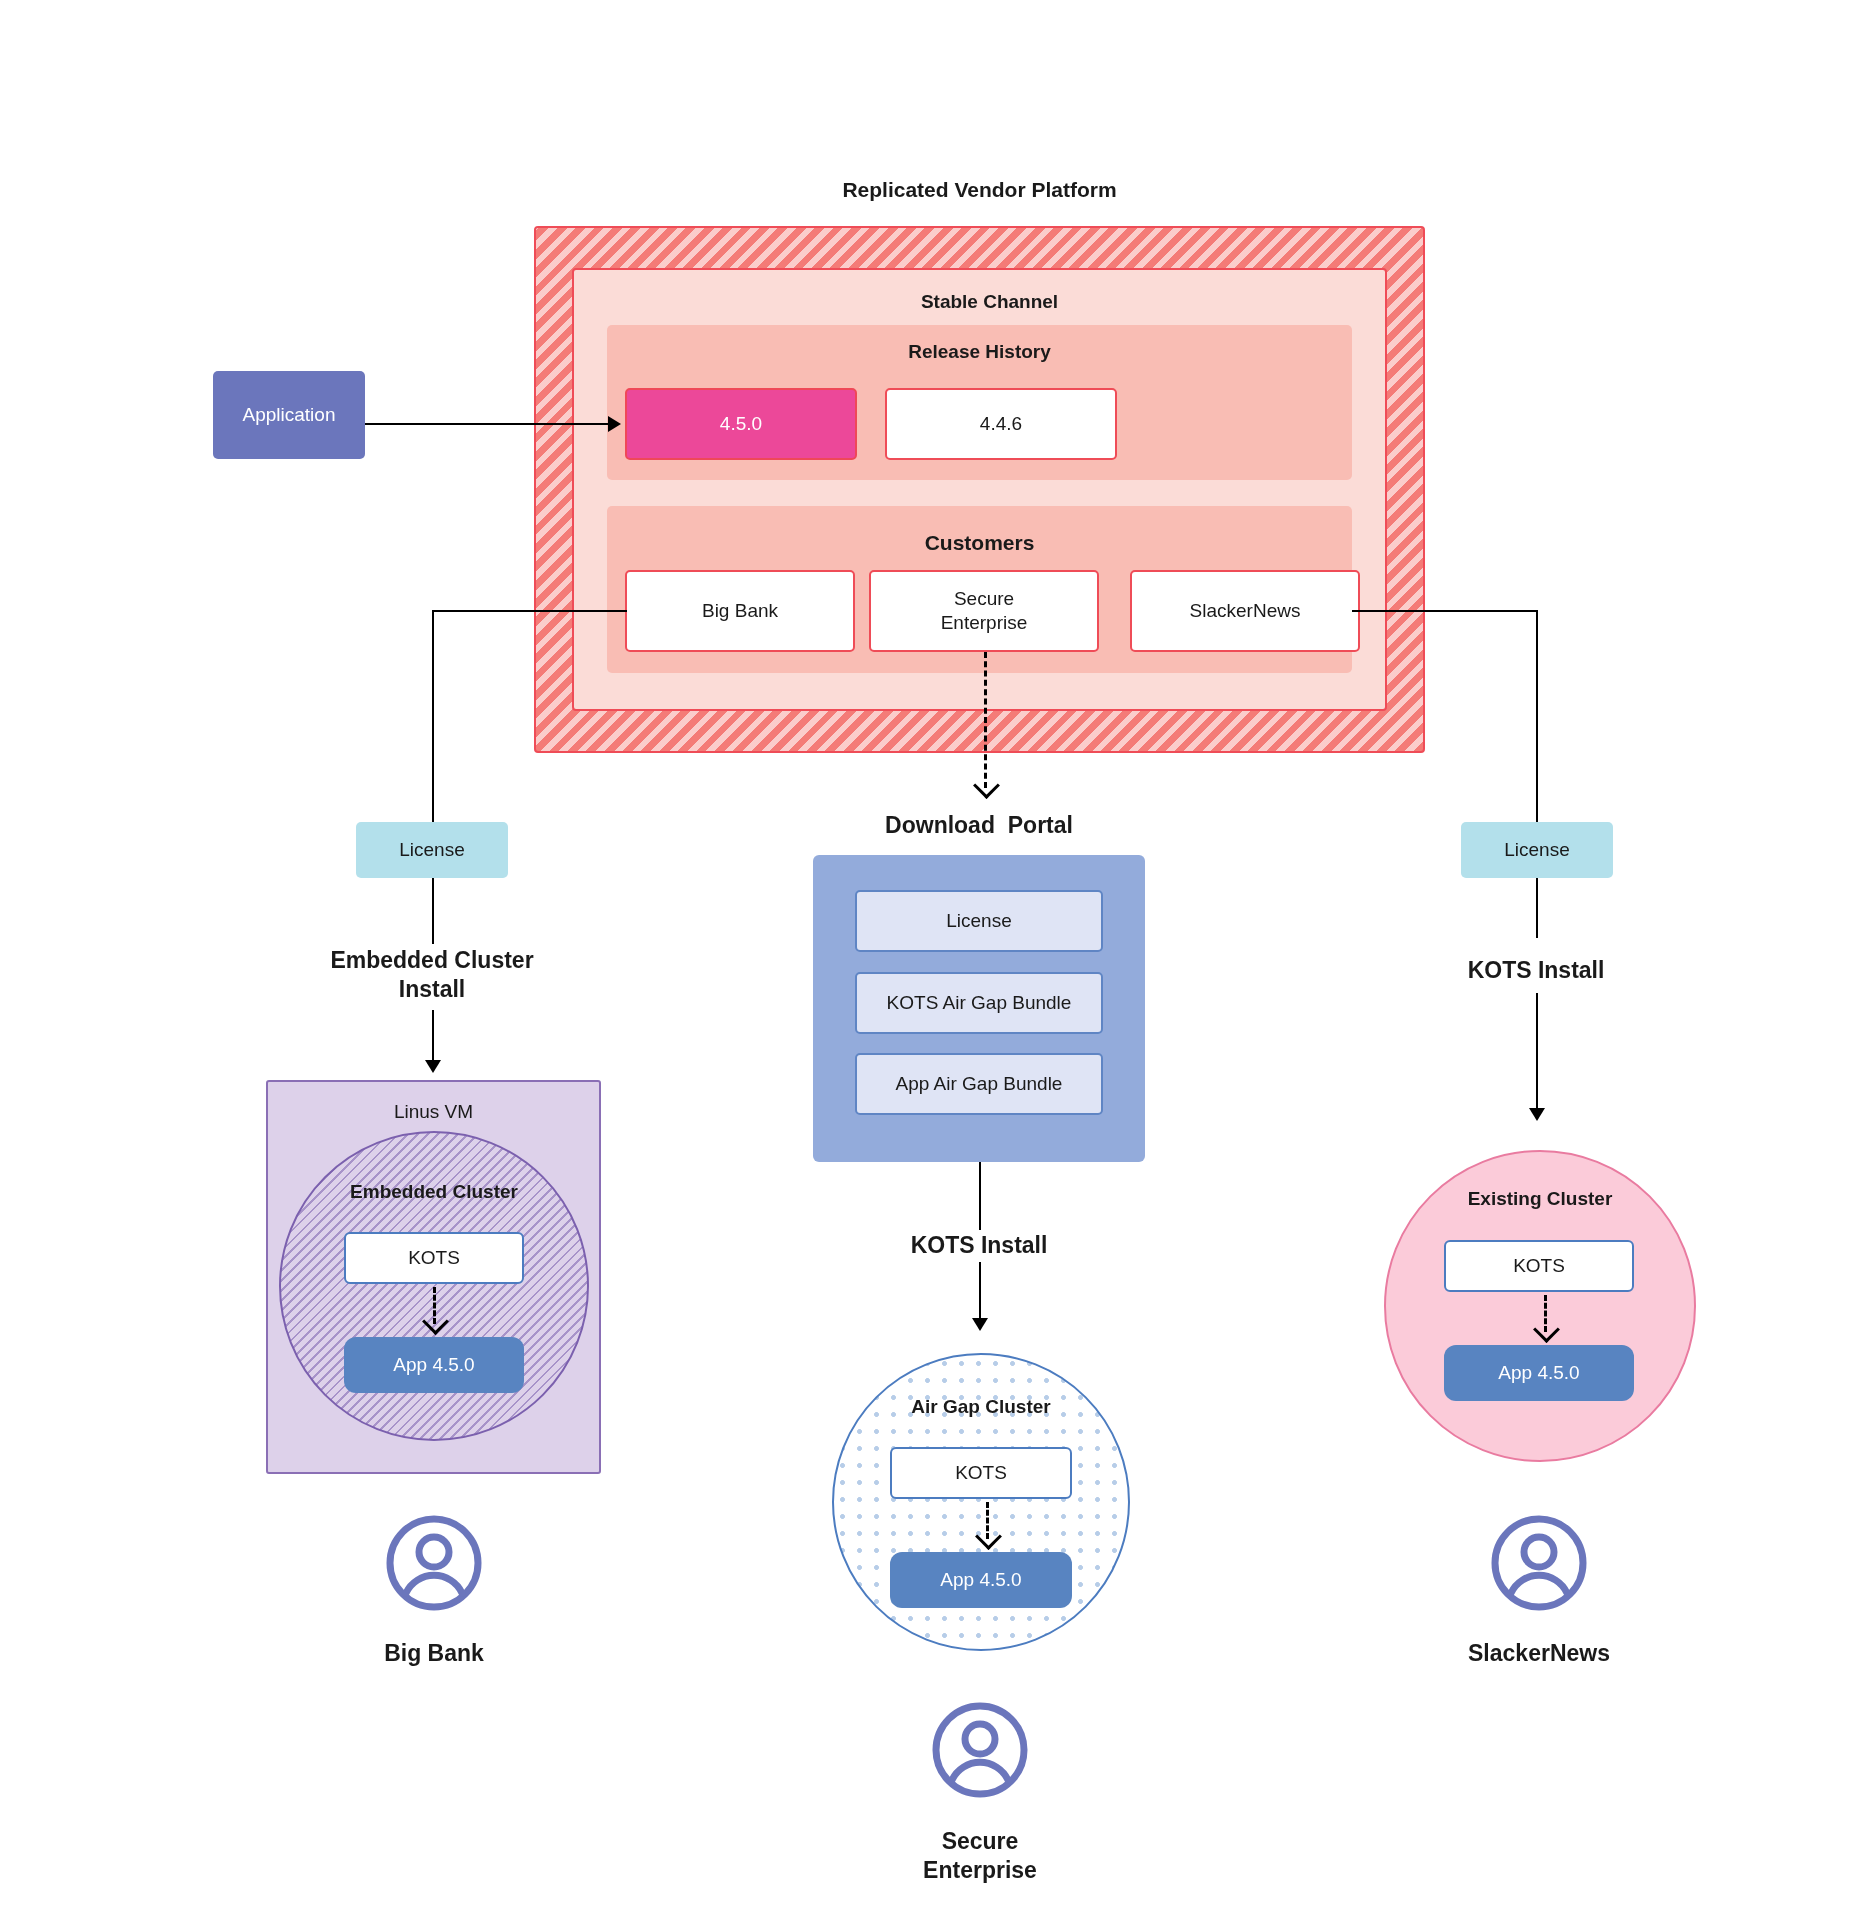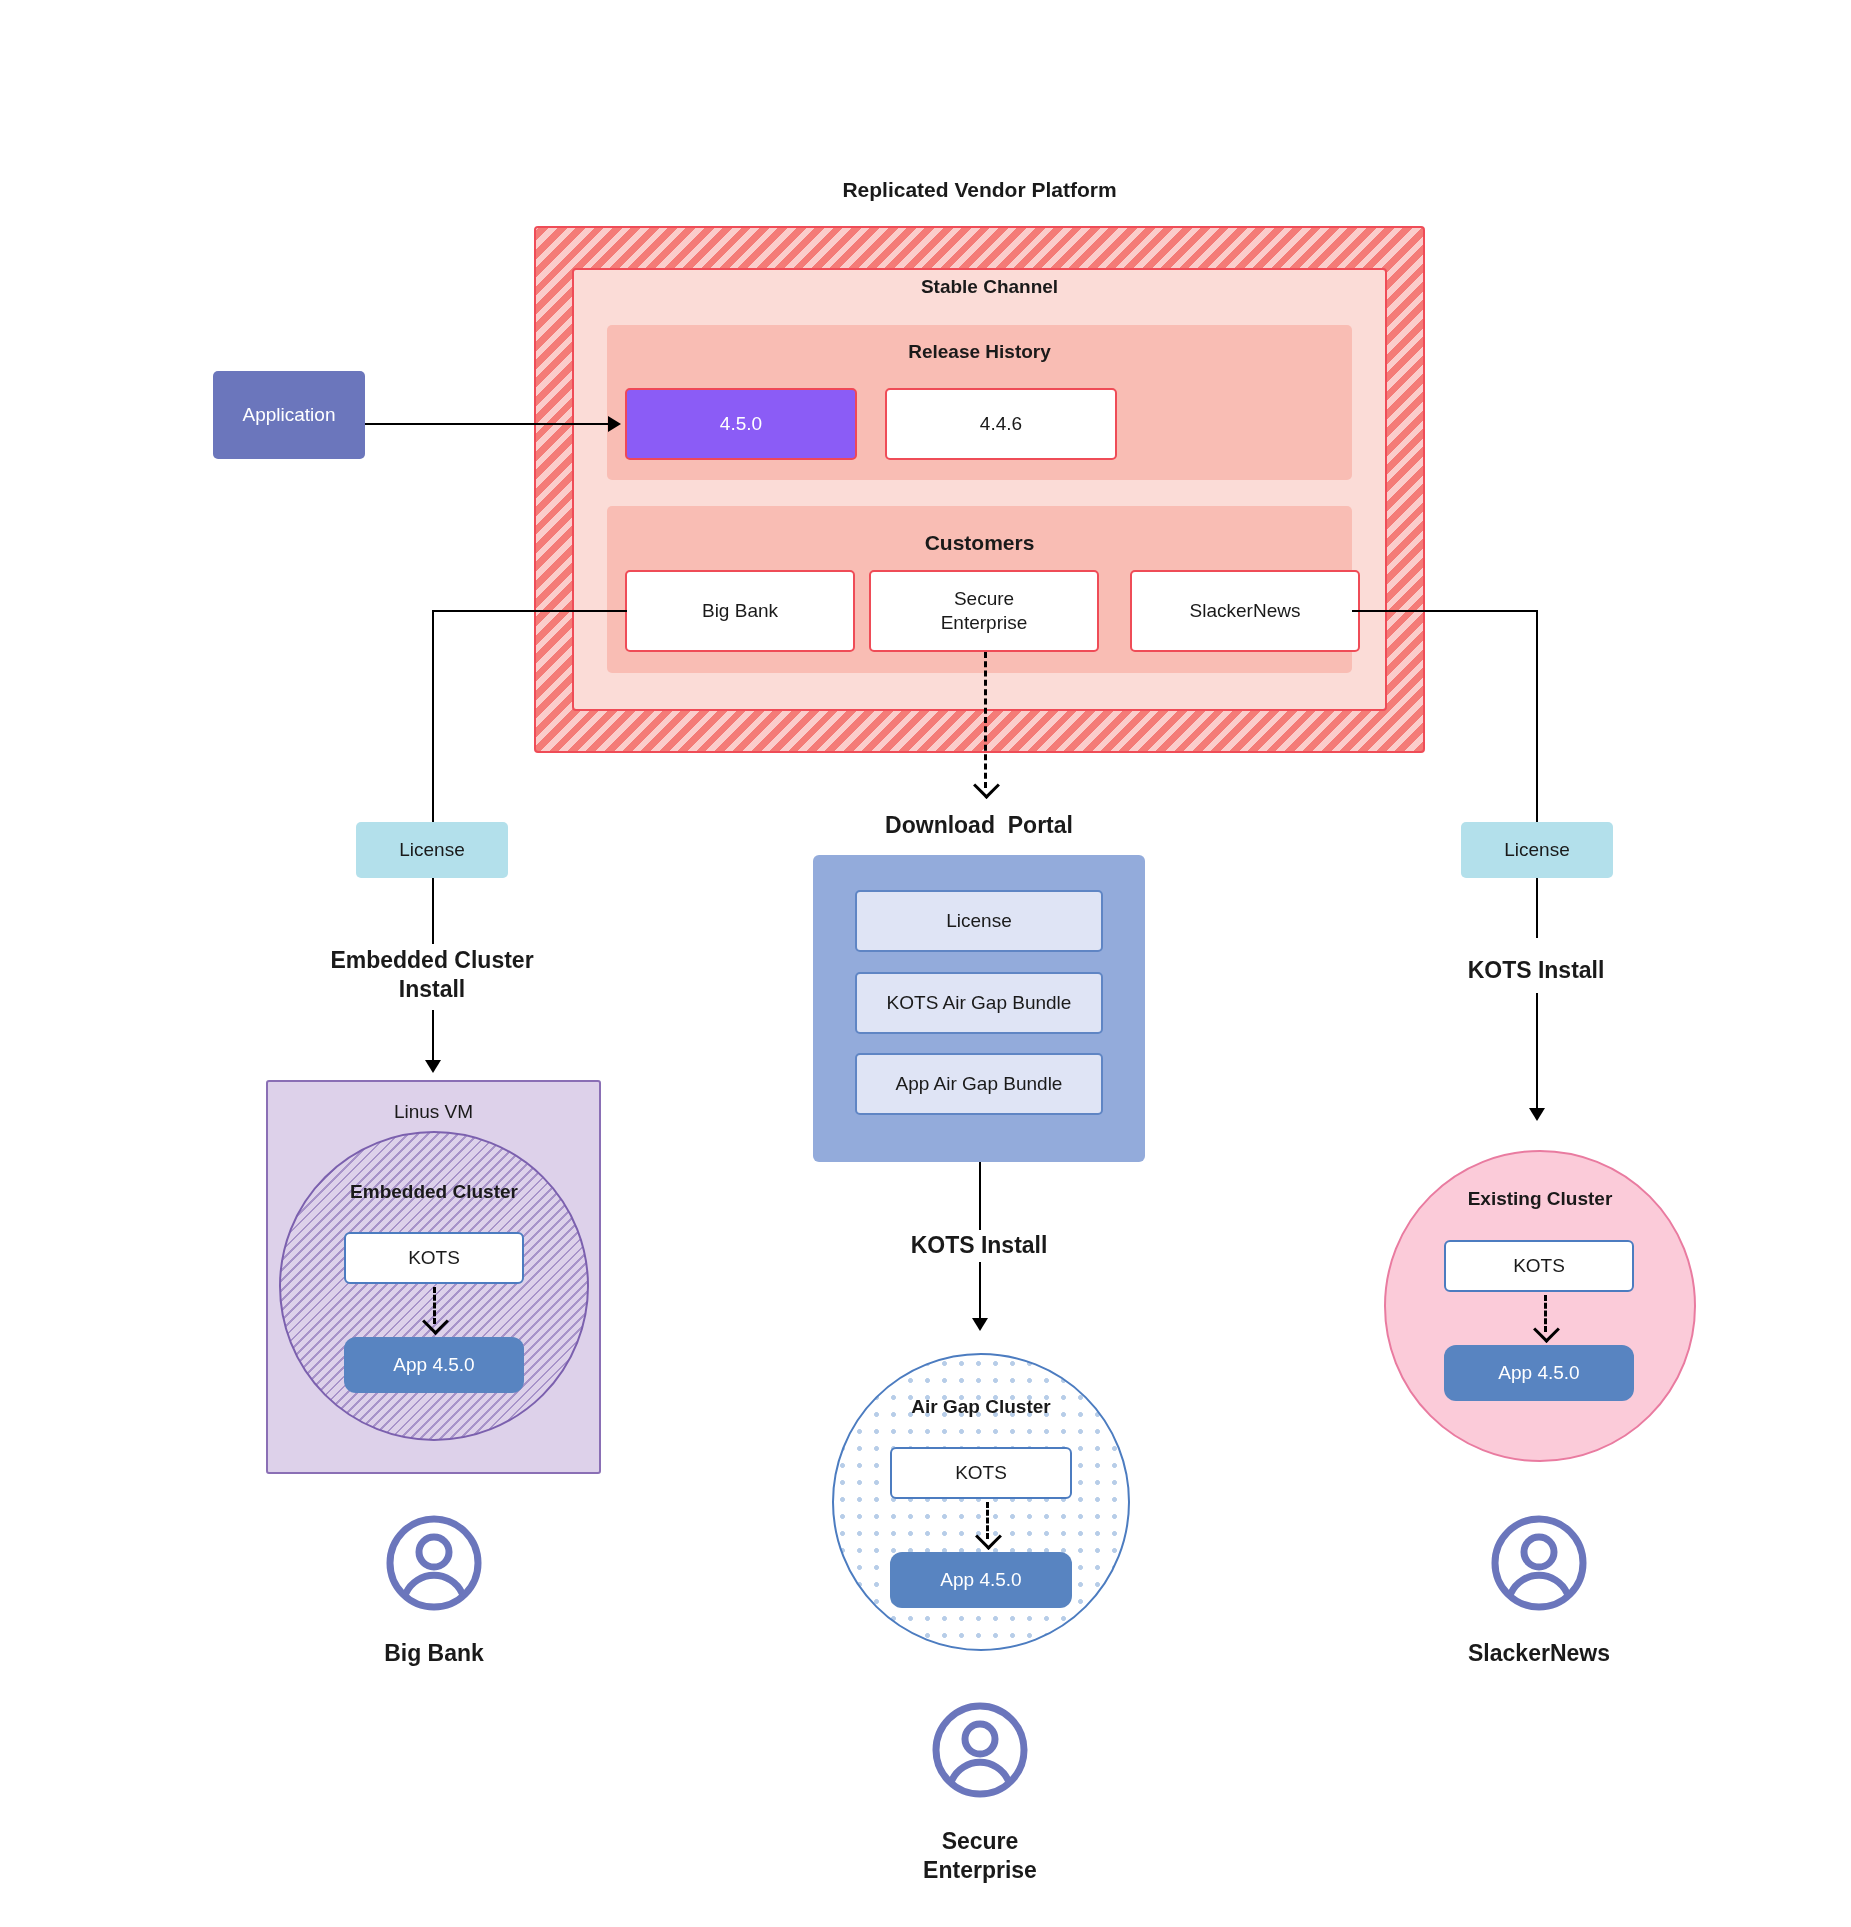--- a/index.html
+++ b/index.html
@@ -60,21 +60,21 @@
     border-radius:5px;
   }
   #customers-panel{
     left:583px;top:506px;width:745px;height:167px;
     background:#f9bdb4;
     border-radius:5px;
   }
   .rel-box{
     width:232px;height:72px;border-radius:5px;box-sizing:border-box;
   }
-  .rel-current{background:#8b5cf6;border:2px solid #ef4858;color:#ffffff;}
+  .rel-current{background:#ec4899;border:2px solid #ef4858;color:#ffffff;}
   .rel-prev{background:#ffffff;border:2px solid #ef4c57;color:#1a1a1a;}
   .cust-box{
     width:230px;height:82px;background:#ffffff;
     border:2px solid #ef4c57;border-radius:5px;box-sizing:border-box;
     color:#1a1a1a;
   }
 
   
   #application-box{
     left:189px;top:371px;width:152px;height:88px;
@@ -179,21 +179,21 @@
 </head>
 <body>
 
 <div id="canvas">
 
   <div class="abs label t-title ctr" style="left:510px;top:176px;width:891px;height:28px;">Replicated Vendor Platform</div>
 
   <div class="abs" id="vendor-platform"></div>
 
   <div class="abs" id="stable-channel"></div>
-  <div class="abs label t-sec ctr" style="left:548px;top:274px;width:835px;height:26px;">Stable Channel</div>
+  <div class="abs label t-sec ctr" style="left:548px;top:289px;width:835px;height:26px;">Stable Channel</div>
 
   <div class="abs" id="release-history"></div>
   <div class="abs label t-sec ctr" style="left:583px;top:340px;width:745px;height:24px;">Release History</div>
 
   <div class="abs rel-box rel-current ctr label t-box" style="left:601px;top:388px;">4.5.0</div>
   <div class="abs rel-box rel-prev ctr label t-box" style="left:861px;top:388px;">4.4.6</div>
 
   <div class="abs" id="customers-panel"></div>
   <div class="abs label t-cust ctr" style="left:583px;top:531px;width:745px;height:24px;">Customers</div>
 

